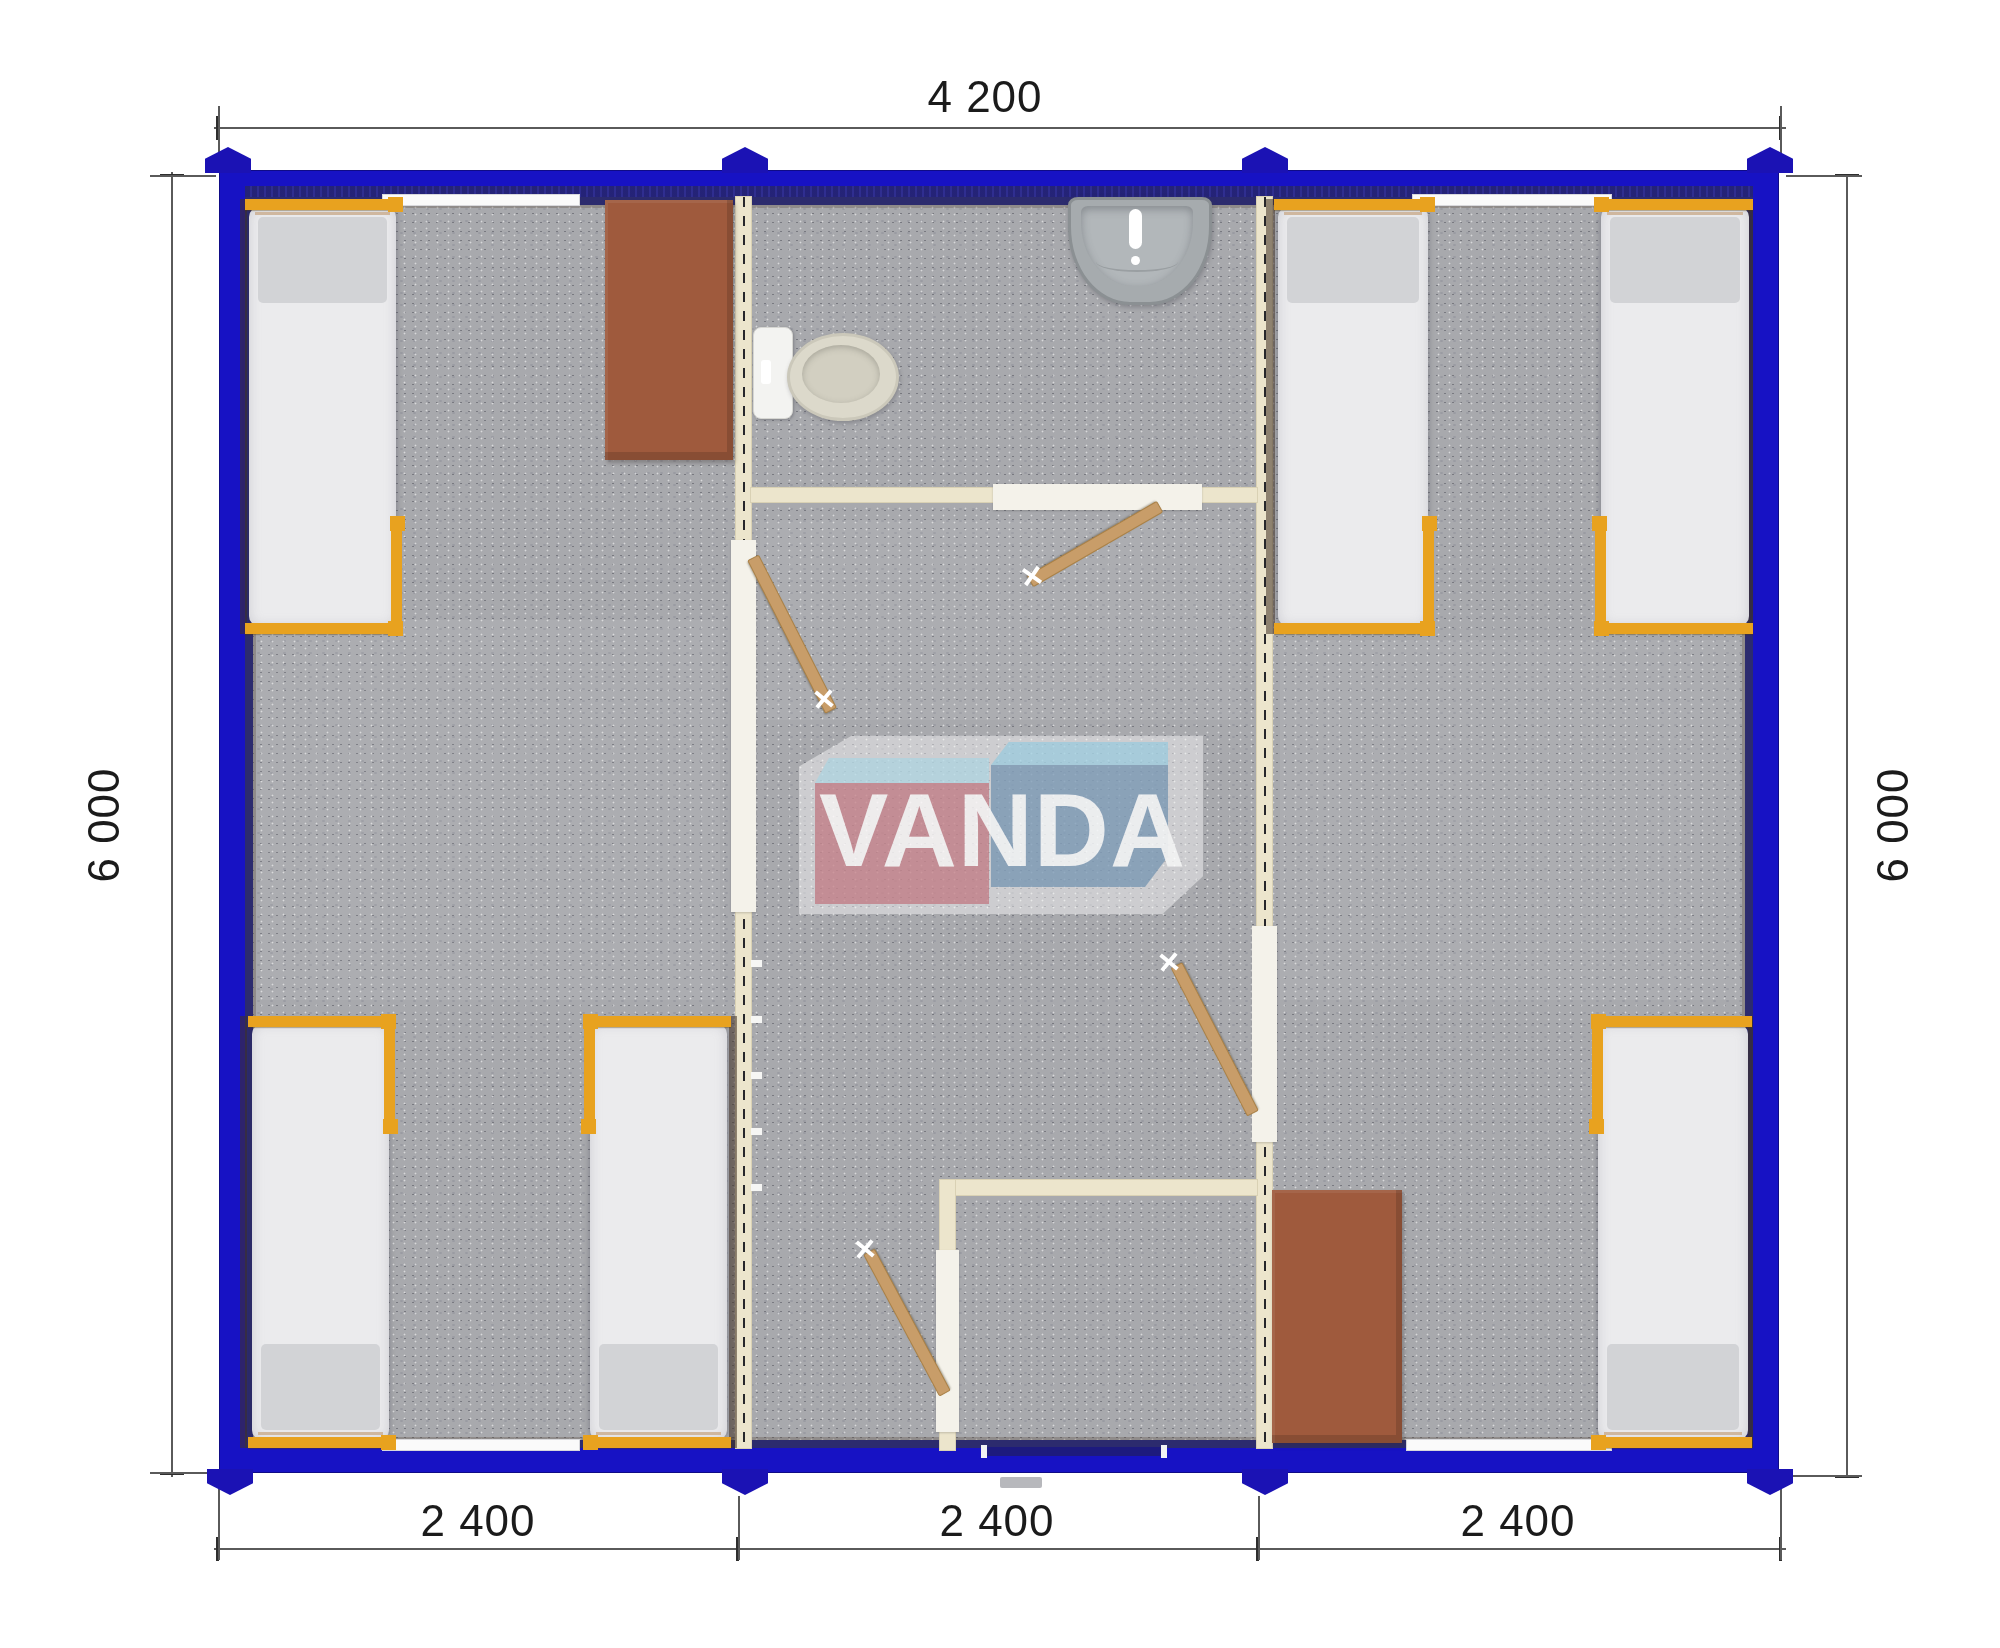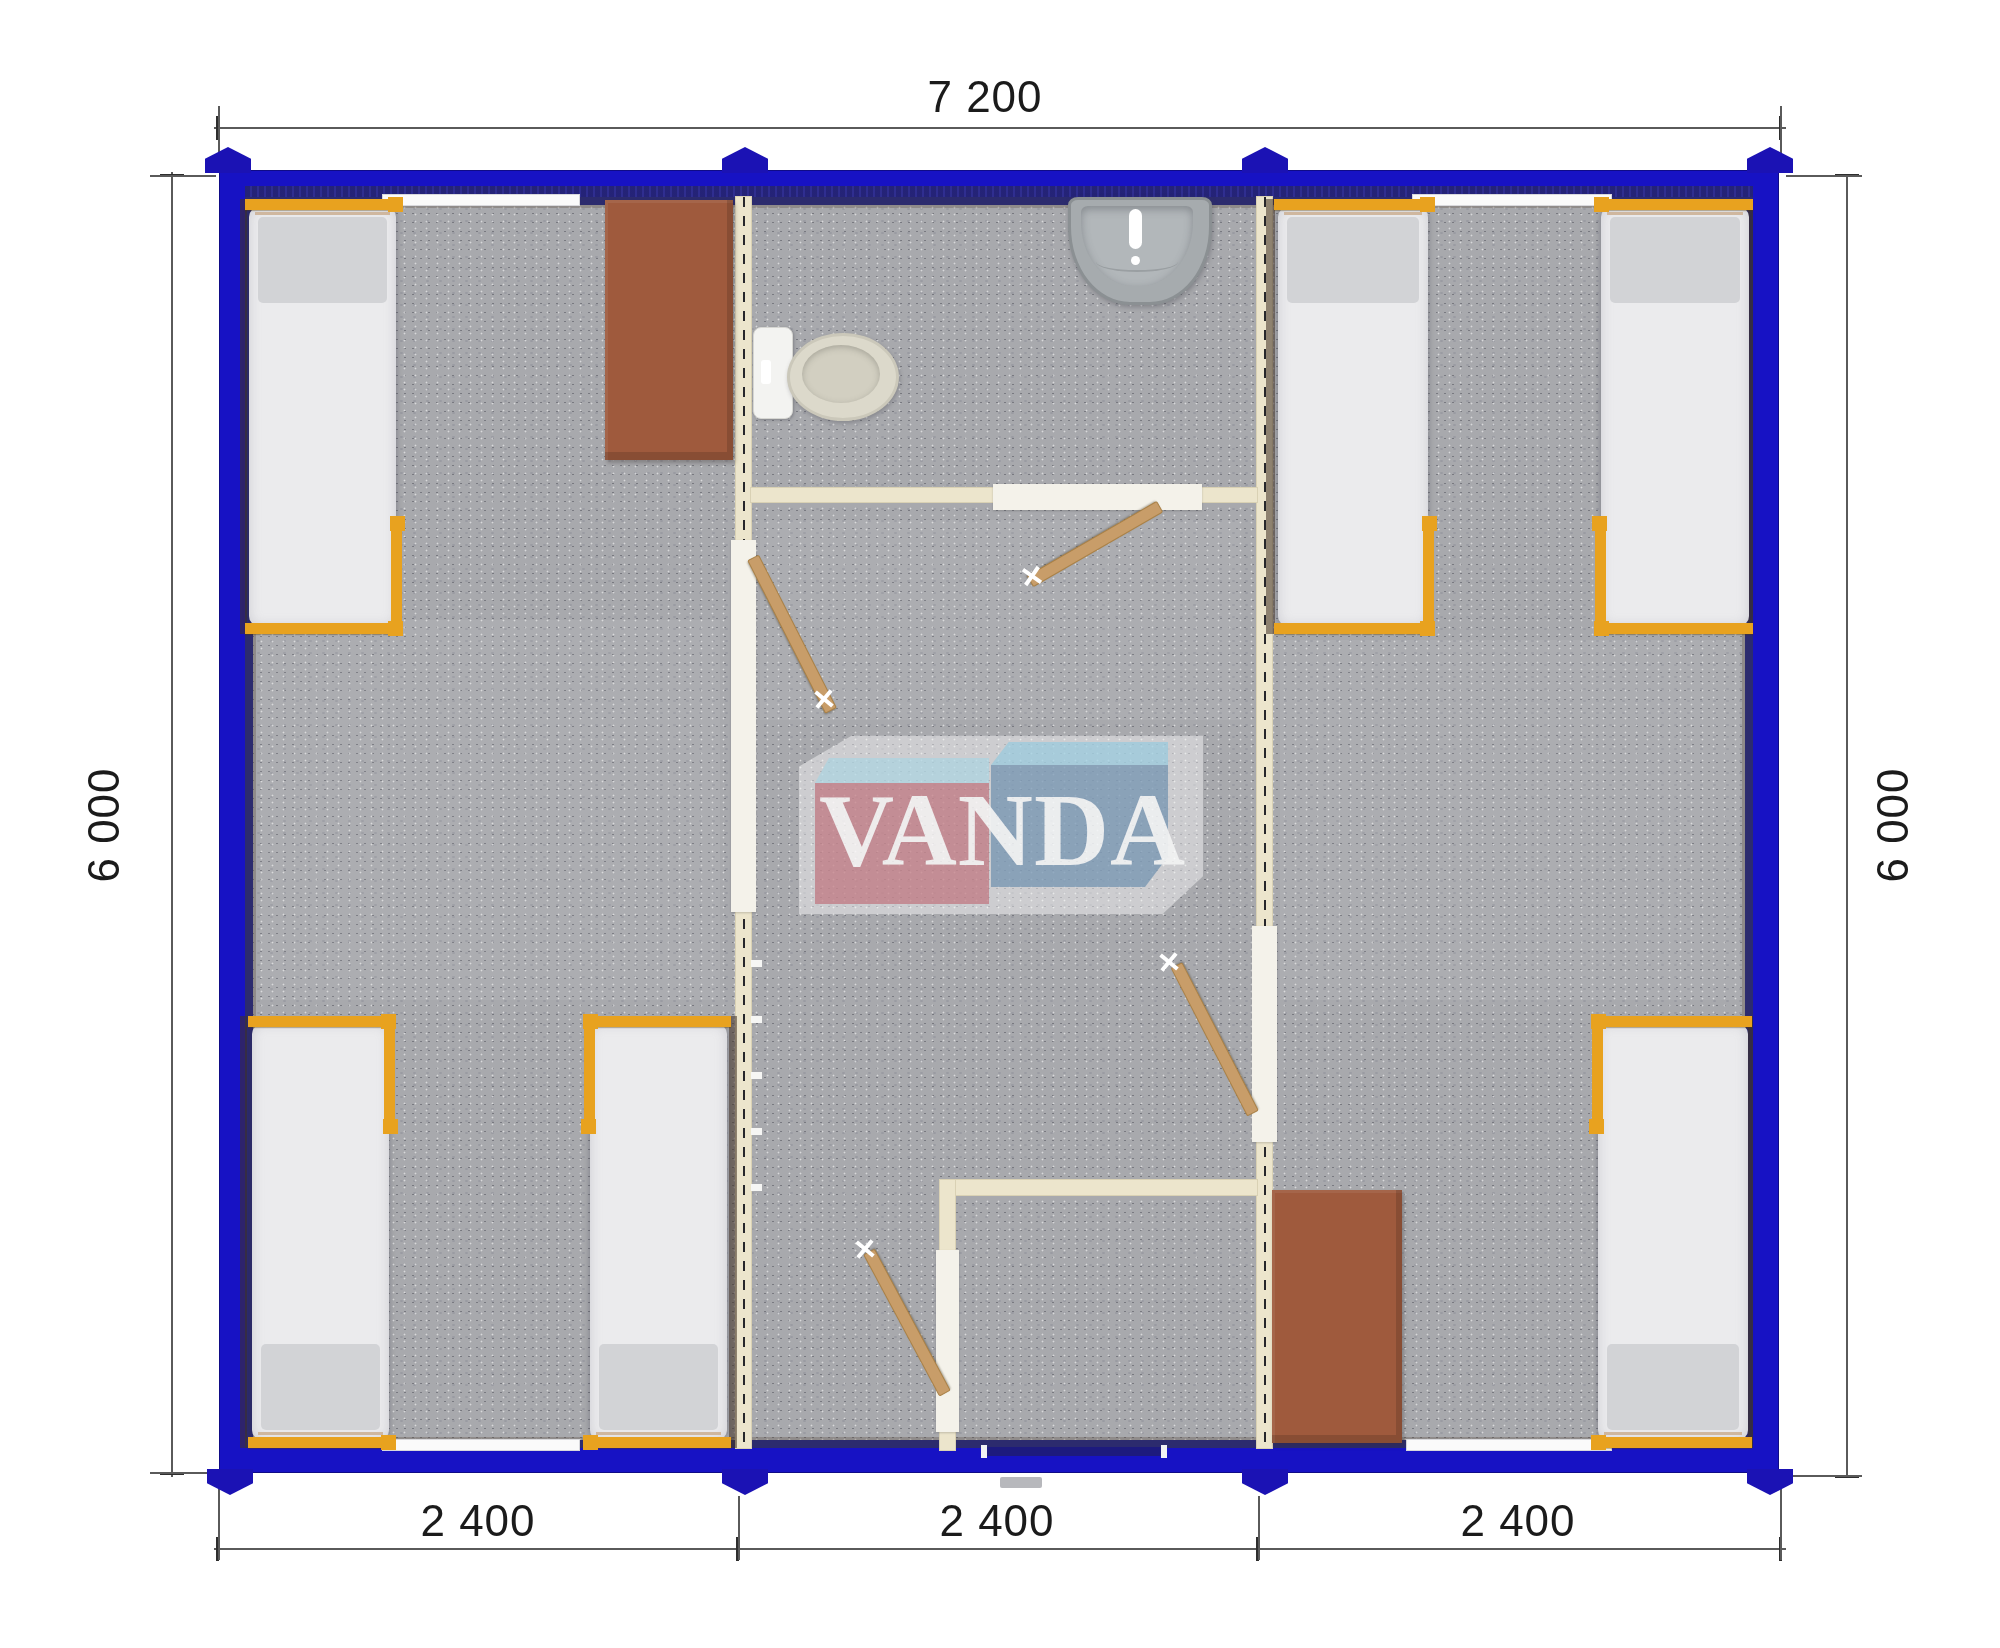--- a/index.html
+++ b/index.html
@@ -58,34 +58,34 @@
   .sink-body{background:#a6abae;border:3px solid #8b9093;border-radius:10px 10px 62px 62px / 8px 8px 78px 78px;
     box-shadow:1px 2px 5px rgba(60,60,70,.35);}
   .sink-inner{background:#b2b7ba;border-radius:7px 7px 54px 54px / 6px 6px 64px 64px;box-shadow:inset 0 3px 8px rgba(80,85,90,.45);}
   .sink-faucet{background:#ffffff;border-radius:7px;}
   .sink-dot{background:#ffffff;border-radius:50%;}
   .sink-curve{border-bottom:2px solid #8b9093;border-radius:50%;opacity:.6;}
   .step{background:#b7b8bc;border-radius:2px;}
   .entry-door{background:#1d1a7e;}
   .entry-post{background:#f2f2f4;}
   
-  .logo{opacity:.84;font-family:Liberation Serif, serif;}
+  .logo{opacity:.84;}
   .logo-back{background:rgba(255,255,255,.5);clip-path:polygon(0 18%,13% 1%,100% 1%,100% 79%,90% 100%,0 100%);}
   .logo-red{background:rgba(198,128,136,.9);}
   .logo-red-top{background:rgba(180,219,231,.88);clip-path:polygon(0 100%,8% 0,100% 0,100% 100%);}
   .logo-blue{background:rgba(126,156,184,.92);clip-path:polygon(0 0,100% 0,100% 75%,87% 100%,0 100%);}
   .logo-blue-top{background:rgba(162,210,227,.9);clip-path:polygon(0 100%,10% 0,100% 0,100% 100%);}
   .logo-text{color:rgba(255,255,255,.95);font-size:104px;font-weight:bold;letter-spacing:1px;line-height:1;text-align:center;}
 </style>
 </head>
 <body>
 
 <div id="stage">
 
-  <div class="abs dim-label" style="left:885px;top:72px;width:200px;text-align:center;">7 200</div>
+  <div class="abs dim-label" style="left:885px;top:72px;width:200px;text-align:center;">4 200</div>
   <div class="abs dim-line" style="left:214px;top:127px;width:1572px;height:2px;"></div>
   <div class="abs dim-tick" style="left:216px;top:116px;width:3px;height:24px;"></div>
   <div class="abs dim-tick" style="left:1779px;top:116px;width:3px;height:24px;"></div>
   <div class="abs dim-line" style="left:218px;top:106px;width:2px;height:58px;"></div>
   <div class="abs dim-line" style="left:1780px;top:106px;width:2px;height:58px;"></div>
 
   <div class="abs dim-label rot-left" style="left:4px;top:800px;width:200px;text-align:center;">6 000</div>
   <div class="abs dim-line" style="left:171px;top:172px;width:2px;height:1305px;"></div>
   <div class="abs dim-tick" style="left:160px;top:174px;width:24px;height:3px;"></div>
   <div class="abs dim-tick" style="left:160px;top:1472px;width:24px;height:3px;"></div>

